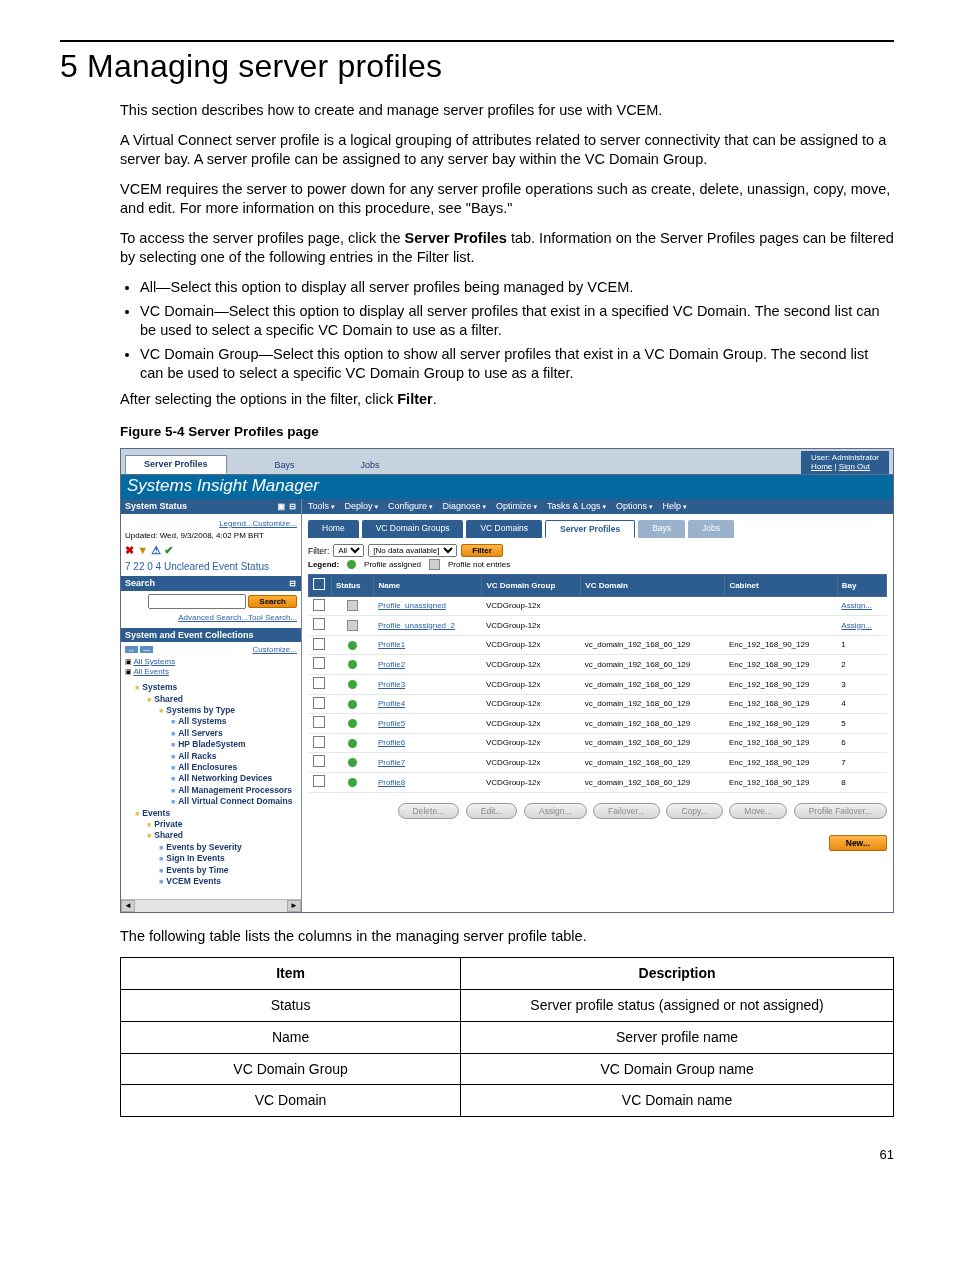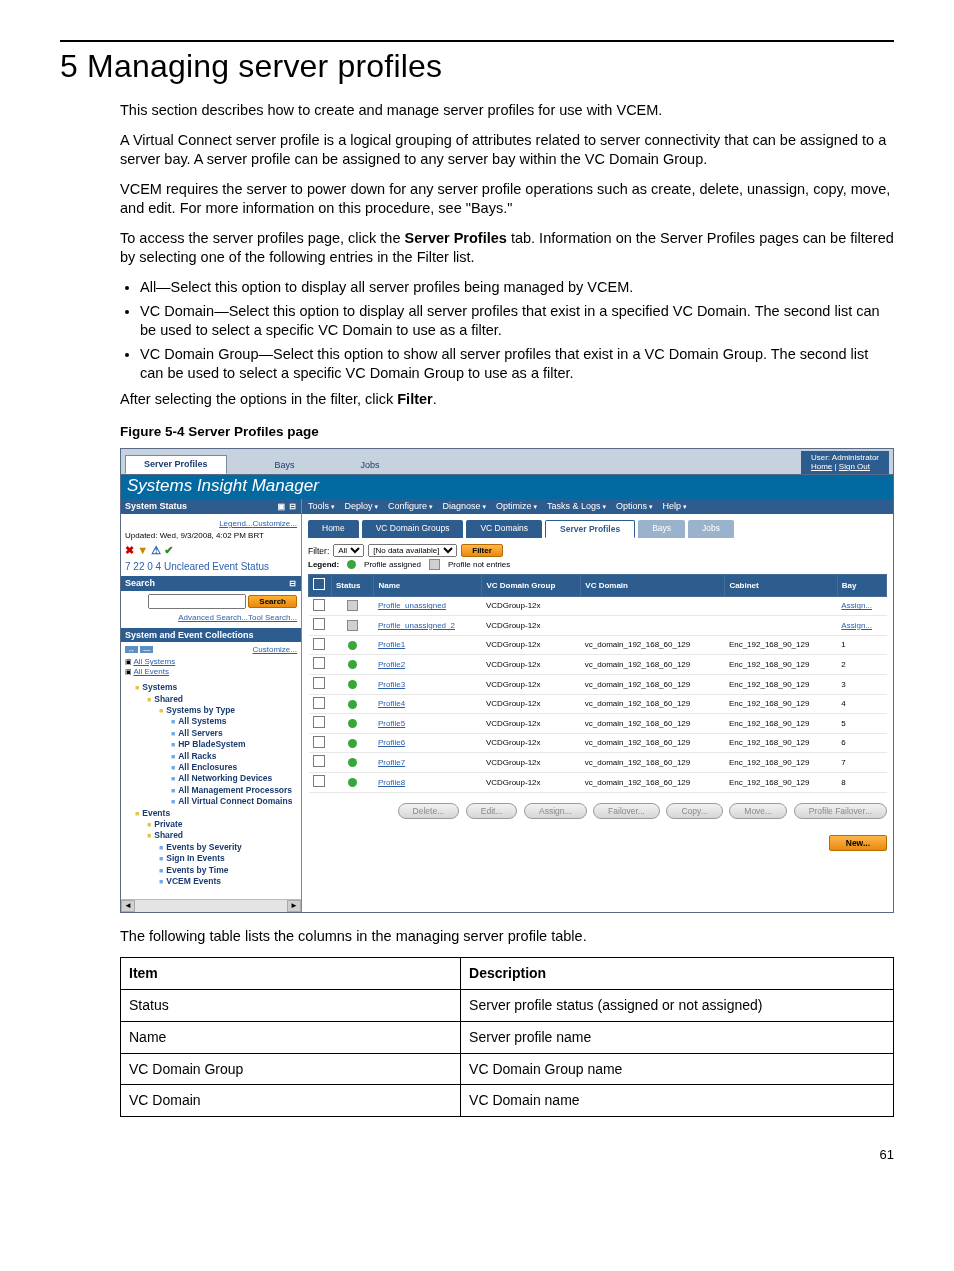--- a/index.html
+++ b/index.html
@@ -164,21 +164,21 @@
   .btn-orange2 {
     background: linear-gradient(#ffb64a,#e88a10);
     border:1px solid #b86b00; color:#000; font-size:8.5px; font-weight:bold;
     padding:2px 16px; border-radius:2px; margin-left:4px;
   }
   
   table.desc {
     width: 100%; border-collapse: collapse; margin-top: 10px; font-size:14px;
   }
   table.desc th, table.desc td {
-    border:1px solid #000; padding:6px 8px; text-align:left; vertical-align:top;
+    border:1px solid #000; padding:6px 8px; text-align:center; vertical-align:top;
     font-weight:300;
   }
   table.desc th { font-weight:700; }
   .pagenum { text-align:right; font-size:13px; margin-top:30px; }
 </style>
 </head>
 <body>
 
 <div class="page">
   <div class="top-rule"></div>

